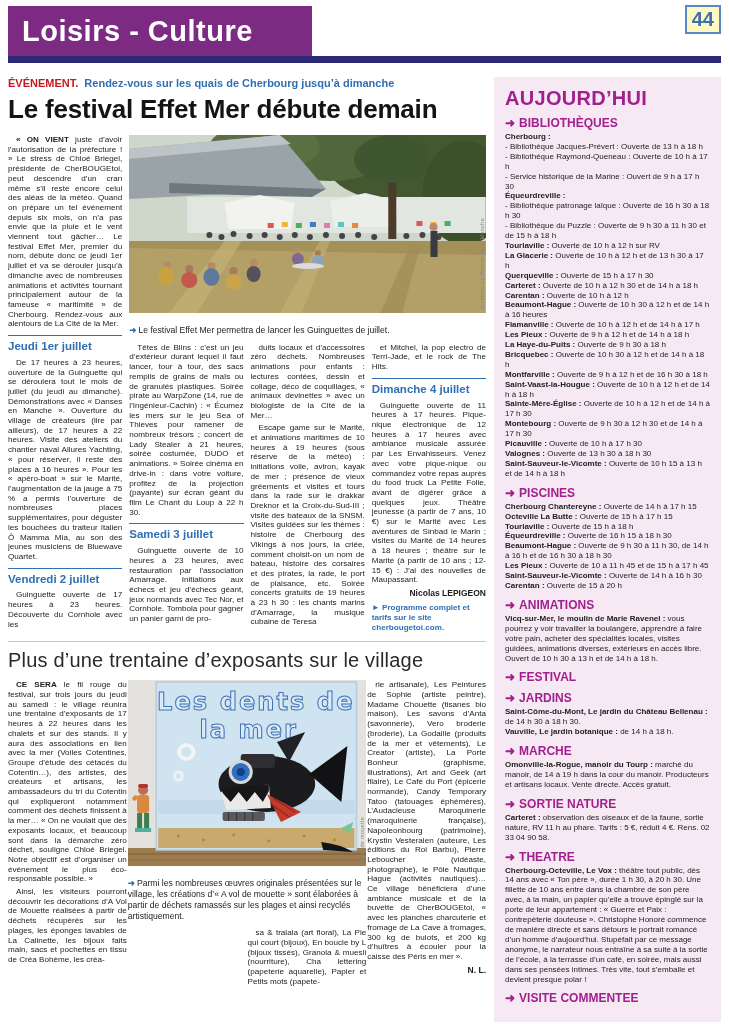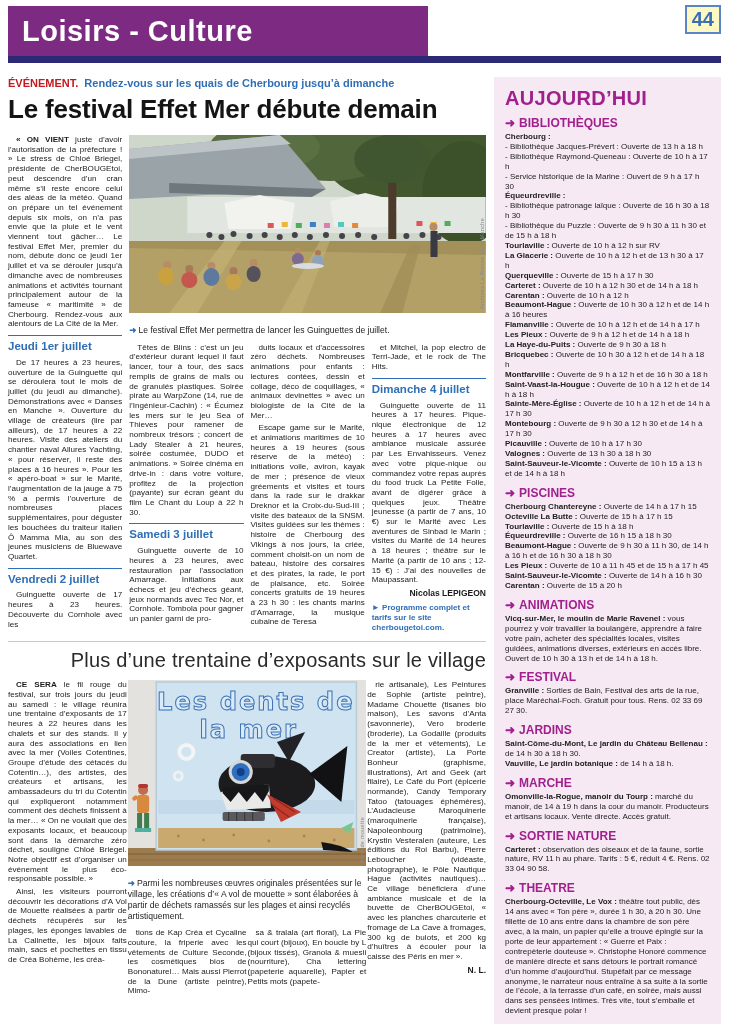--- a/index.html
+++ b/index.html
@@ -1,39 +1,39 @@
 <!DOCTYPE html>
 <html lang="fr"><head>
 <meta charset="utf-8">
 <style>
   * { margin:0; padding:0; box-sizing:border-box; }
   html,body { width:729px; height:1024px; background:#fff; overflow:hidden;
               font-family:"Liberation Sans", sans-serif; color:#1c1c1c; }
 
   
   .masthead { position:relative; padding:6px 8px 0; }
-  .banner { width:420px; height:50px; background:#7d2b82; color:#fff;
+  .banner { width:304px; height:50px; background:#7d2b82; color:#fff;
             font-size:29px; font-weight:bold; line-height:50px; padding-left:14px;
             letter-spacing:.5px; }
   .pagenum { position:absolute; top:5px; right:8px; border:2px solid #5a86c5;
              color:#3a6fb5; font-size:20px; font-weight:bold; line-height:25px;
              padding:0 5px; background:#fef9c3; }
   .navy-rule { height:7px; background:#2d2a75; margin:0 8px; }
 
   
   .content { display:flex; gap:8px; padding:0 8px; margin-top:14px; align-items:stretch; }
   main { width:478px; flex:none; }
   aside { flex:1; background:#f6e9f3; padding:8px 11px 10px; }
 
   
   .kicker { font-size:11px; font-weight:bold; margin-bottom:5px; }
   .kicker .red  { color:#c3191f; }
   .kicker .blue { color:#2f6fb6; margin-left:3px; }
   h1 { font-size:26px; letter-spacing:-.2px; color:#141414; margin:2px 0 10px; }
-  h2 { font-size:20px; font-weight:400; color:#2a2a2a; margin:0 0 8px; letter-spacing:.2px;text-align:right; }
+  h2 { font-size:20px; font-weight:400; color:#2a2a2a; margin:0 0 8px; letter-spacing:.2px; }
 
   .blocks { font-size:8.1px; line-height:1.2; text-align:justify; color:#1c1c1c; }
   .body-p { margin-bottom:3px; text-indent:8px; }
   .col-subhead { border-top:1.5px solid #2f6fb6; color:#2f6fb6; font-size:11.5px;
                  font-weight:bold; padding-top:4px; margin:6px 0 4px; text-indent:0;
                  text-align:left; }
   .signature { text-align:right; font-weight:bold; font-size:8.5px; margin:2px 0; }
   .prog-note { color:#2f6fb6; font-weight:bold; margin-top:5px; text-align:left; }
 
   .a1-grid { display:grid; grid-template-columns:repeat(4,1fr); column-gap:7px;
@@ -260,24 +260,20 @@
             <rect x="15" y="148" width="8" height="4" fill="#4fae9c"></rect>
           </g>
         </svg>
         <span class="v-credit">A vol de mouette</span>
       </figure>
 
       <figcaption class="caption pos2-cap">
         <span class="cap-arrow">➜</span><span>Parmi les nombreuses œuvres originales présentées sur le village, les créations d’« A vol de mouette » sont élaborées à partir de déchets ramassés sur les plages et ainsi recyclés artistiquement.</span>
       </figcaption>
 
-      <div class="blocks pos2-ca">
-
-      <div class="body-p"><b></b><span>tions de Kap Créa et Cycaline couture, la friperie avec les vêtements de Culture Seconde, les cosmétiques bios de Bononaturel… Mais aussi Pierrot de la Dune (artiste peintre), Mimo-</span></div>
-        </div>
       <div class="blocks pos2-cb">
 
       <div class="body-p"><b></b><span>sa &amp; tralala (art floral), La Pie qui court (bijoux), En boucle by L (bijoux tissés), Granola &amp; muesli (nourriture), Cha lettering (papeterie aquarelle), Papier et Petits mots (papete-</span></div>
         </div>
       <div class="blocks pos2-c4">
 
       <div class="body-p"><b></b><span>rie artisanale), Les Peintures de Sophie (artiste peintre), Madame Chouette (tisanes bio maison), Les savons d’Anta (savonnerie), Vero broderie (broderie), La Godaille (produits de la mer et vêtements), Le Creator (artiste), La Porte Bonheur (graphisme, illustrations), Art and Geek (art filaire), Le Café du Port (épicerie normande), Candy Temporary Tatoo (tatouages éphémères), L’Audacieuse Maroquinerie (maroquinerie française), Napoleonbourg (patrimoine), Krystin Vesteralen (auteure, Les éditions du Roi Barbu), Pierre Leboucher (vidéaste, photographe), le Pôle Nautique Hague (activités nautiques)… Ce village bénéficiera d’une ambiance musicale et de la buvette de CherBOUGEtoi, « avec les planches charcuterie et fromage de La Cave à fromages, 300 kg de bulots, et 200 kg d’huîtres à écouler pour la caisse des Péris en mer ».</span></div>
           <div class="signature"><b></b><span>N. L.</span></div>
         </div>
     </article>
@@ -332,23 +328,20 @@
 
     <div class="sb-section">
       <div class="sb-head"><span class="sb-arrow">➜</span><span>ANIMATIONS</span></div>
       <div class="sb-items">
           <div class="sb-item"><b>Vicq-sur-Mer, le moulin de Marie Ravenel :</b><span> vous pourrez y voir travailler la boulangère, apprendre à faire votre pain, acheter des spécialités locales, visites guidées, animations diverses, extérieurs en accès libre. Ouvert de 10 h 30 à 13 h et de 14 h à 18 h.</span></div>
         </div>
     </div>
 
     <div class="sb-section">
       <div class="sb-head"><span class="sb-arrow">➜</span><span>FESTIVAL</span></div>
-      <div class="sb-items">
-          <div class="sb-item"><b>Granville :</b><span> Sorties de Bain, Festival des arts de la rue, place Maréchal-Foch. Gratuit pour tous. Rens. 02 33 69 27 30.</span></div>
-        </div>
     </div>
 
     <div class="sb-section">
       <div class="sb-head"><span class="sb-arrow">➜</span><span>JARDINS</span></div>
       <div class="sb-items">
           <div class="sb-item"><b>Saint-Côme-du-Mont, Le jardin du Château Bellenau :</b><span> de 14 h 30 à 18 h 30.</span></div>
           <div class="sb-item"><b>Vauville, Le jardin botanique :</b><span> de 14 h à 18 h.</span></div>
         </div>
     </div>
 

